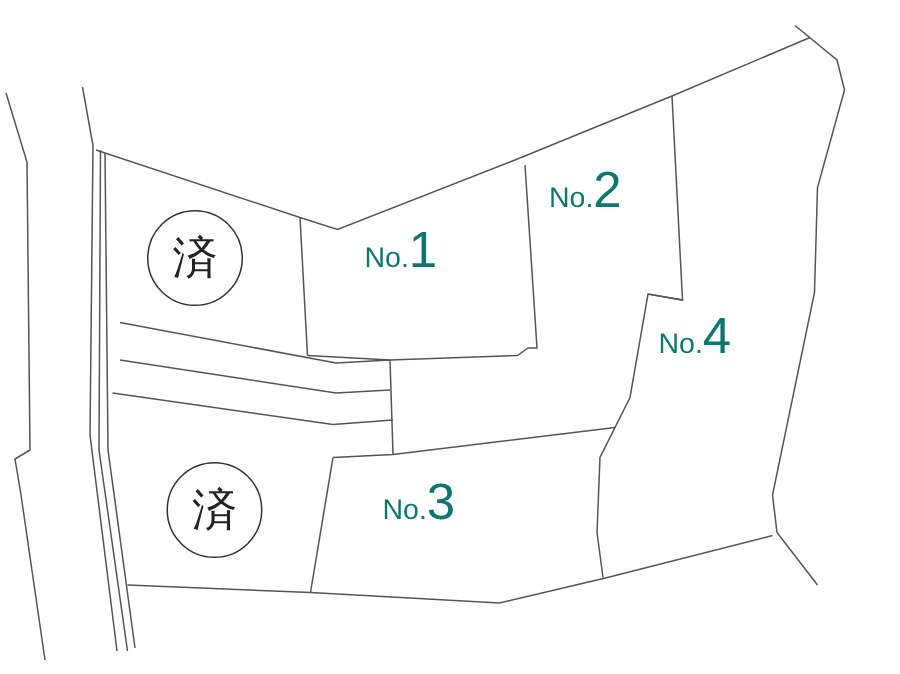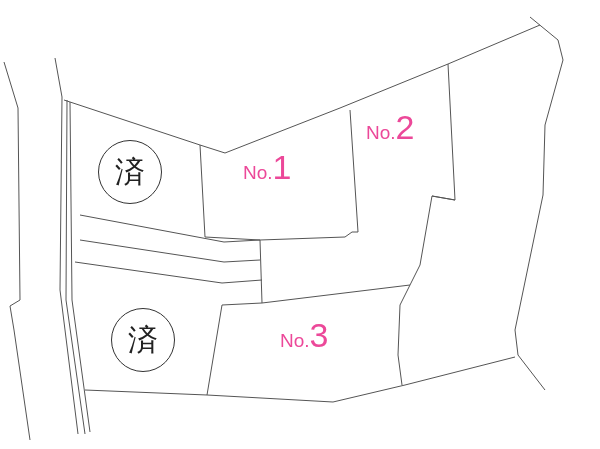--- a/index.html
+++ b/index.html
@@ -1,19 +1,19 @@
 <!DOCTYPE html>
 <html><head>
 <meta charset="utf-8">
 <style>
   html, body { margin: 0; padding: 0; background: #ffffff; }
   #stage { position: relative; width: 600px; height: 449px; overflow: hidden; background: #ffffff; }
   svg { position: absolute; left: 0; top: 0; }
   .line { fill: none; stroke: #555555; stroke-width: 1; }
-  .label { position: absolute; font-family: "Liberation Sans", sans-serif; color: #ec4899; white-space: nowrap; line-height: 1; }
+  .label { position: absolute; font-family: "Liberation Sans", sans-serif; color: #0f766e; white-space: nowrap; line-height: 1; }
   .label .no { font-size: 19px; }
   .label .num { font-size: 34px; }
   .sold { position: absolute; width: 64px; height: 64px; border: 1.3px solid #333; border-radius: 50%;
           display: flex; align-items: center; justify-content: center;
           font-family: "DejaVu Sans", sans-serif; font-size: 30px; color: #222; box-sizing: border-box; }
 </style>
 </head>
 <body>
 
 <div id="stage">
@@ -55,16 +55,19 @@
   <div class="sold" style="left:111px; top:308px;">
     <span>済</span>
   </div>
 
   <div class="label" style="left:243px; top:150px;text-align:center;">
     <span class="no">No.</span><span class="num">1</span>
   </div>
   <div class="label" style="left:366px; top:110px;">
     <span class="no">No.</span><span class="num">2</span>
   </div>
-  <div class="label" style="left:280px; top:318px;">
+  <div class="label" style="left:255px; top:318px;">
     <span class="no">No.</span><span class="num">3</span>
+  </div>
+  <div class="label" style="left:439px; top:207px;">
+    <span class="no">No.</span><span class="num">4</span>
   </div>
 </div>
 
 </body></html>

